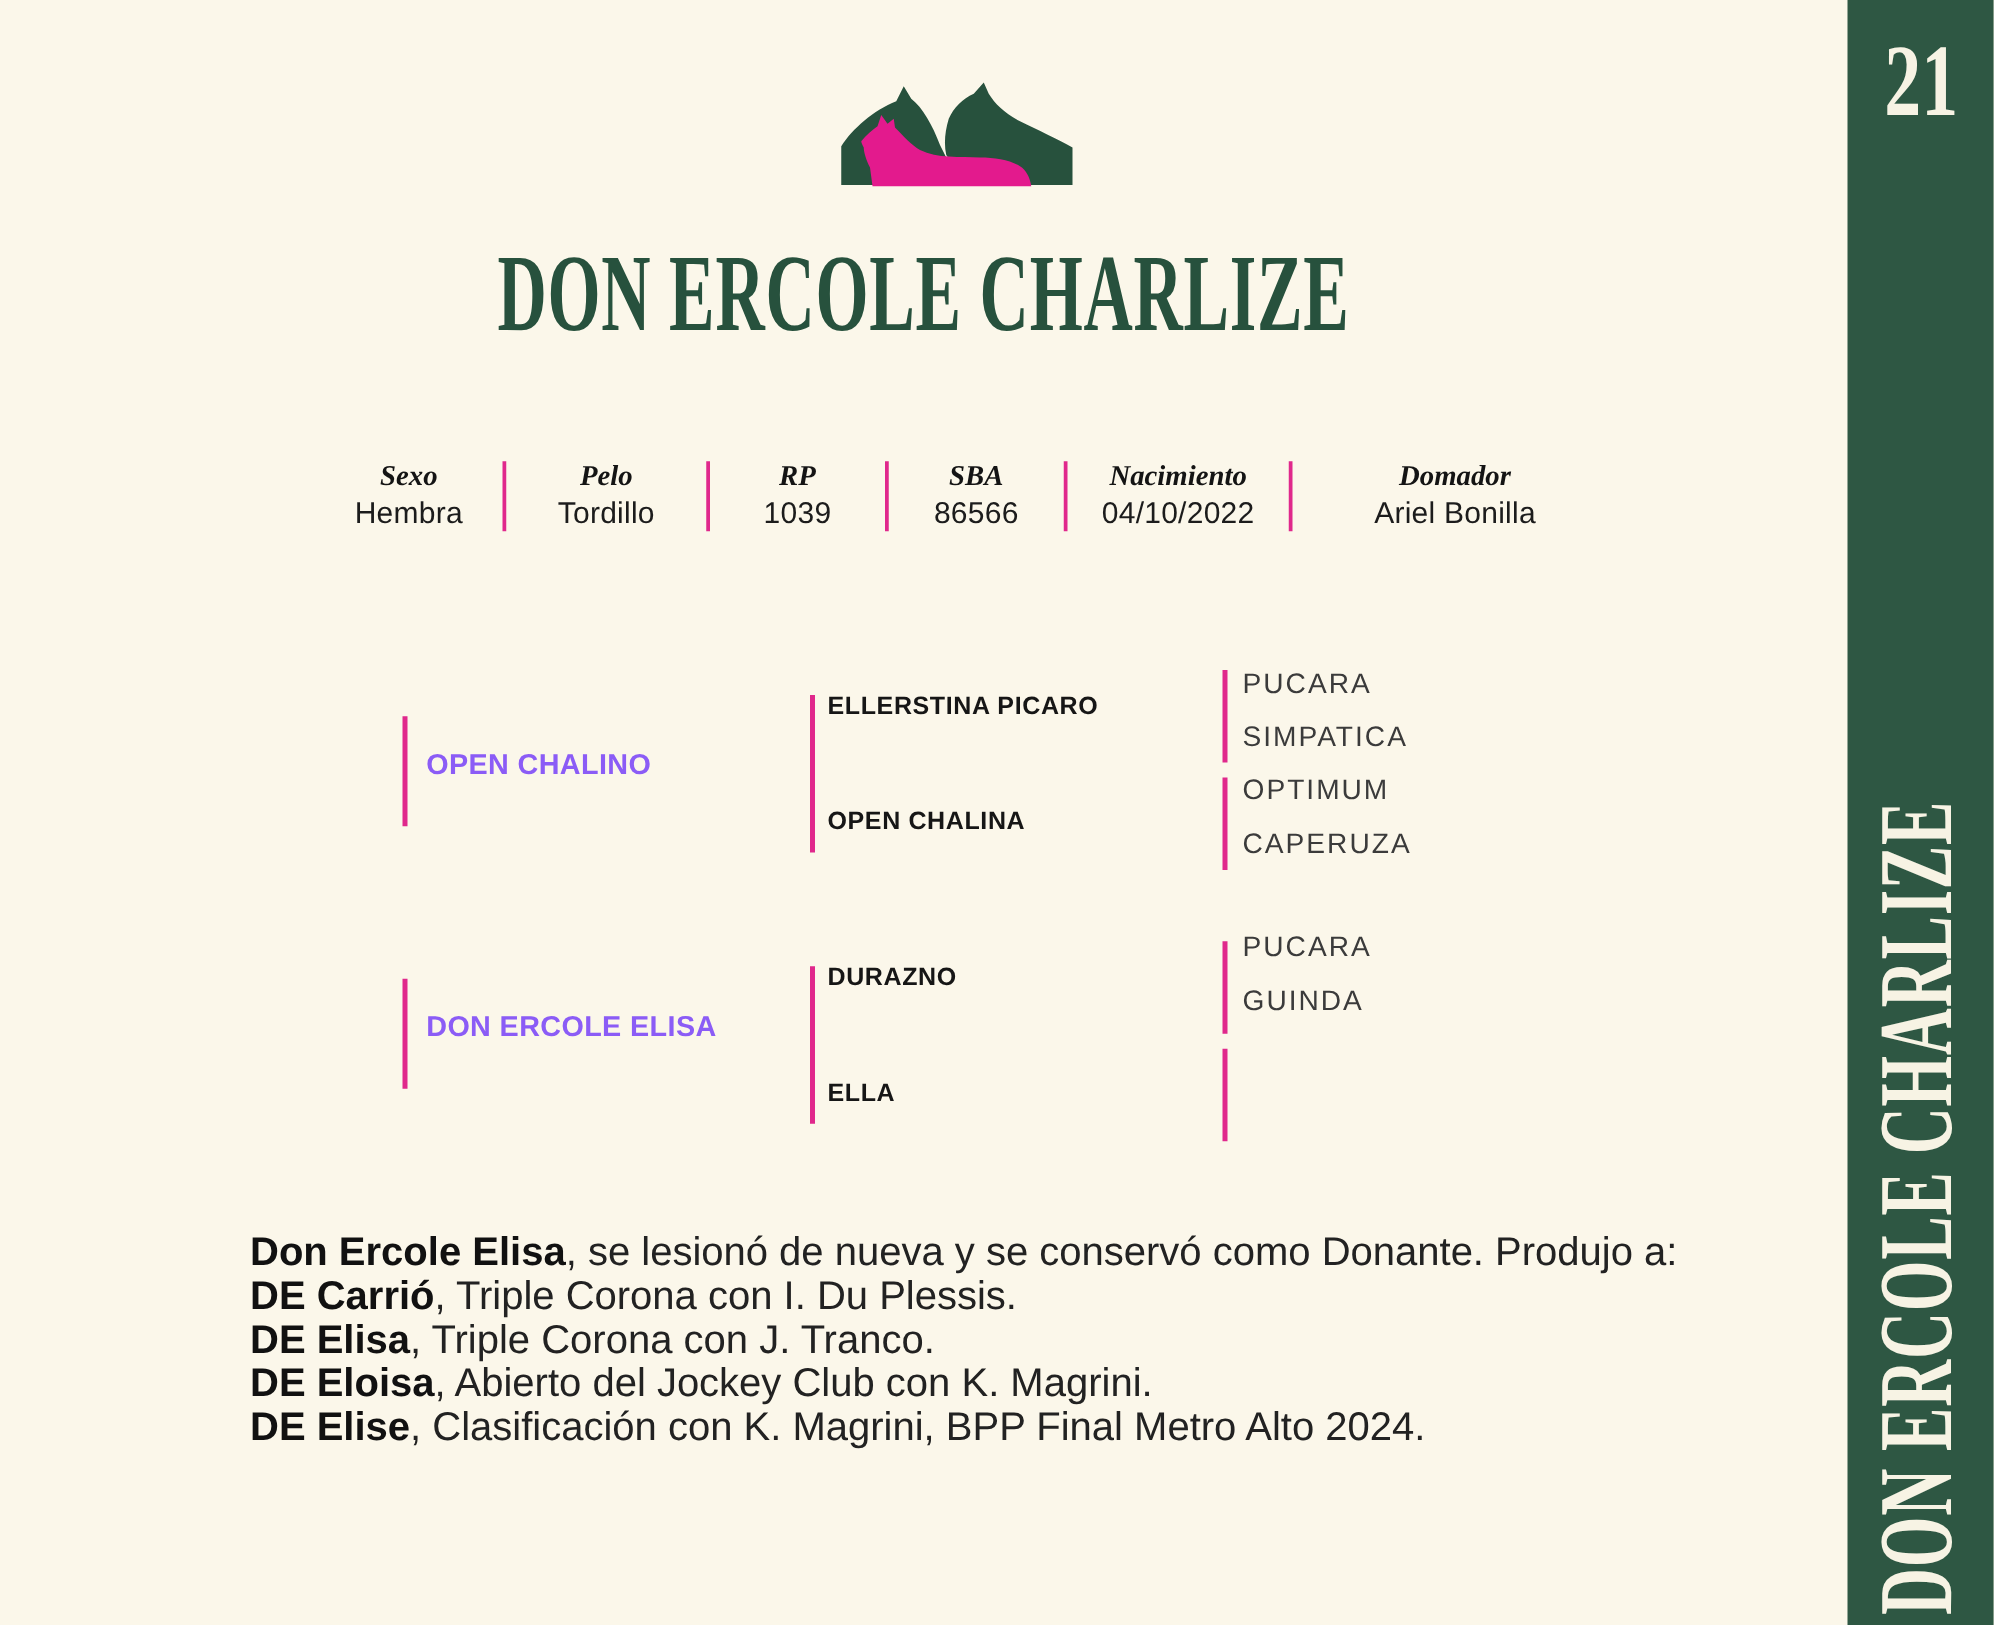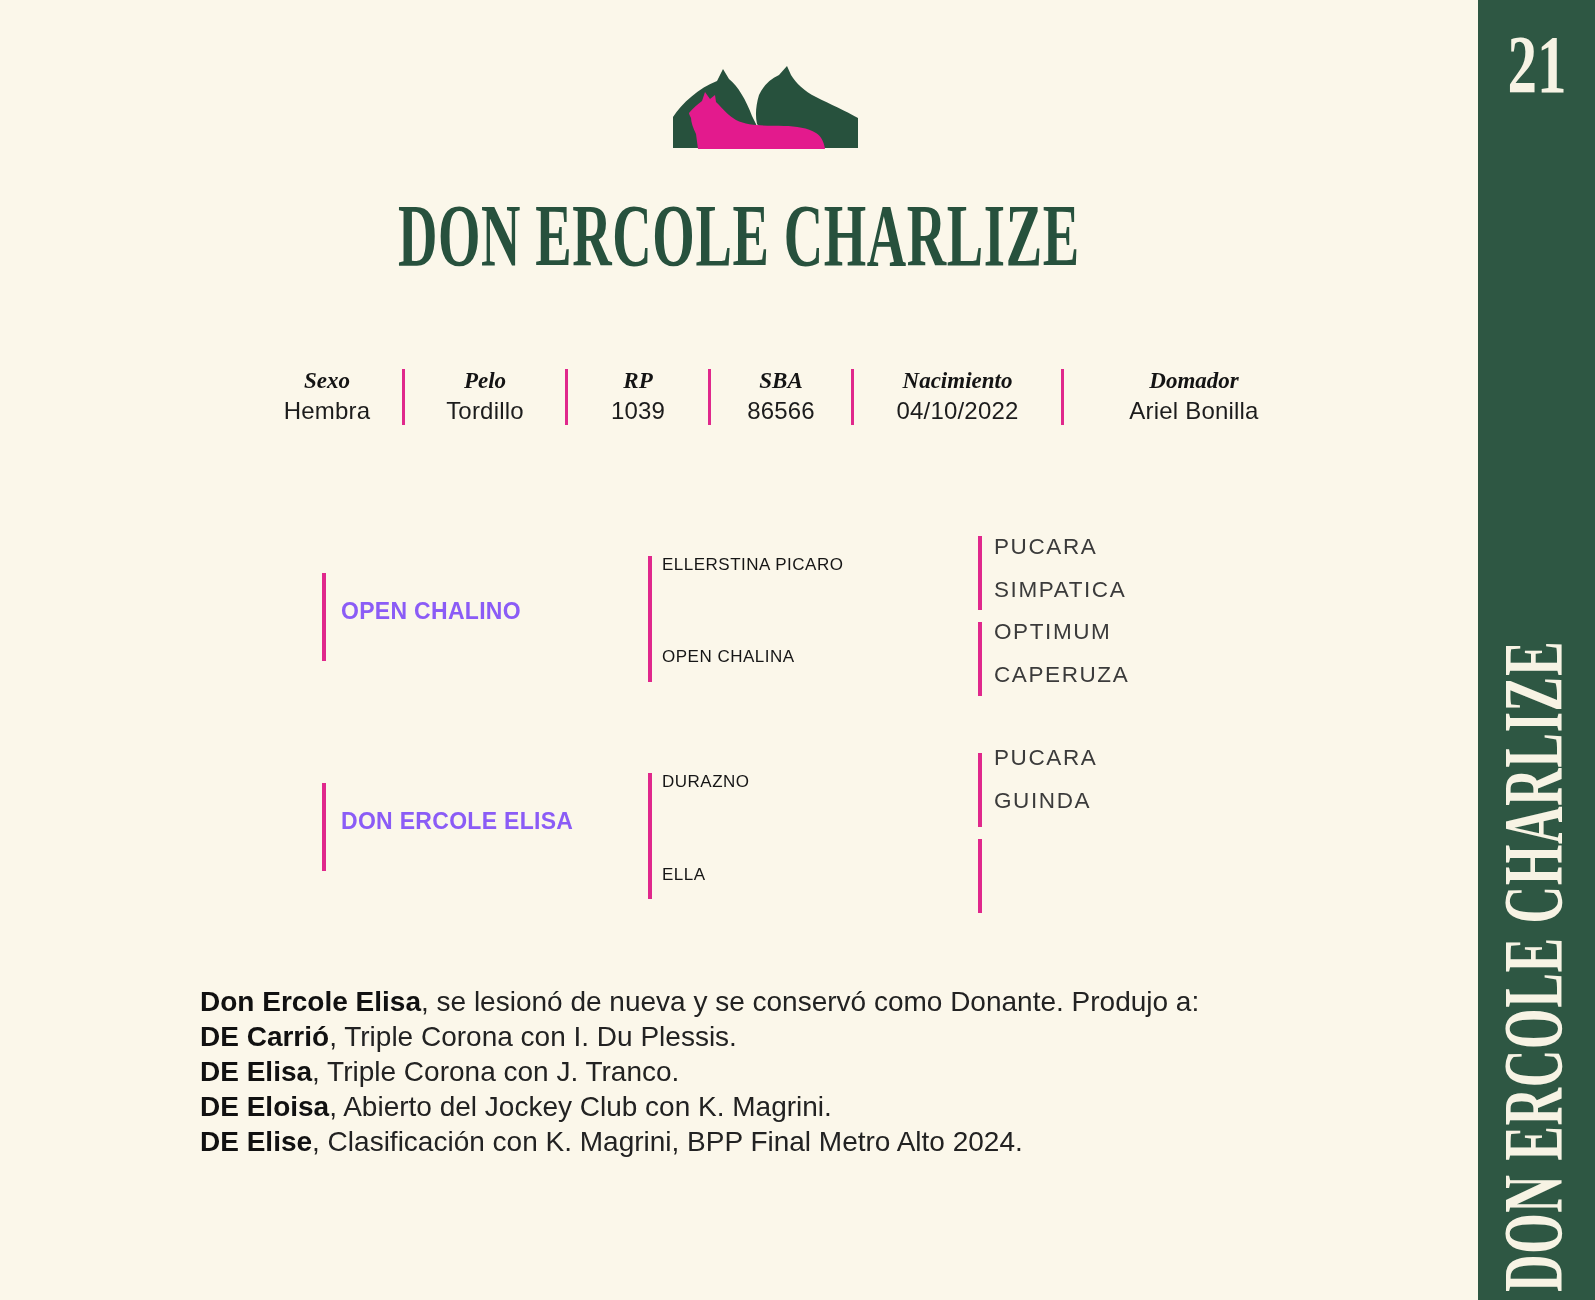--- a/index.html
+++ b/index.html
@@ -21,35 +21,35 @@
 
   
   .title{position:absolute;left:0;top:190px;width:1478px;margin:0;text-align:center;
     color:var(--green-dark);font-family:"Liberation Serif", serif;font-weight:700;}
   .title span{display:inline-block;font-size:88px;line-height:1.05;white-space:nowrap;
     transform:scale(0.62,1);transform-origin:center;letter-spacing:1px;}
 
   
   .info-row{position:absolute;top:368px;left:252px;display:flex;align-items:center;}
   .info-cell{text-align:center;}
-  .iw1{width:150px}.iw2{width:160px}.iw3{width:140px}.iw4{width:140px}.iw5{width:207px}.iw6{width:260px}
+  .iw1{width:150px}.iw2{width:160px}.iw3{width:140px}.iw4{width:140px}.iw5{width:177px}.iw6{width:260px}
   .info-divider{width:3px;height:56px;background:var(--pink);flex:0 0 3px;}
   .info-label{font-family:"Liberation Serif", serif;font-style:italic;font-weight:700;
     font-size:23px;color:#141414;line-height:26px;}
   .info-value{font-size:24px;color:#1c1c1c;margin-top:3px;letter-spacing:0.2px;line-height:28px;}
 
   
   .pbar{position:absolute;width:4px;background:var(--pink);}
   .pname{position:absolute;white-space:nowrap;line-height:28px;}
   .gen1{font-weight:700;font-size:23px;color:#8b5cf6;letter-spacing:0.3px;}
-  .gen2{font-weight:400;font-size:17px;color:#161616;letter-spacing:0.5px;}
+  .gen2{font-weight:700;font-size:20px;color:#161616;letter-spacing:0.5px;}
   .gen3{font-weight:300;font-size:22.5px;color:var(--muted);letter-spacing:1.6px;}
 
   
-  .notes{position:absolute;left:200px;top:984px;font-size:28px;line-height:35px;color:#222;}
+  .notes{position:absolute;left:200px;top:984px;font-size:32px;line-height:35px;color:#222;}
   .nname{font-weight:700;color:#111;}
 
   
   .band{position:absolute;top:0;right:0;width:117px;height:1300px;background:var(--green-band);}
   .page-num{text-align:center;margin-top:24px;color:var(--cream);
     font-family:"Liberation Serif", serif;font-weight:700;}
   .page-num span{display:inline-block;font-size:82px;line-height:1;transform:scaleX(0.72);}
   .vtitle{position:absolute;left:14px;top:1292px;transform-origin:0 0;transform:rotate(-90deg);
     white-space:nowrap;color:var(--cream);font-family:"Liberation Serif", serif;font-weight:600;}
   .vtitle span{display:inline-block;font-size:84px;line-height:1;transform:scaleX(0.62);

